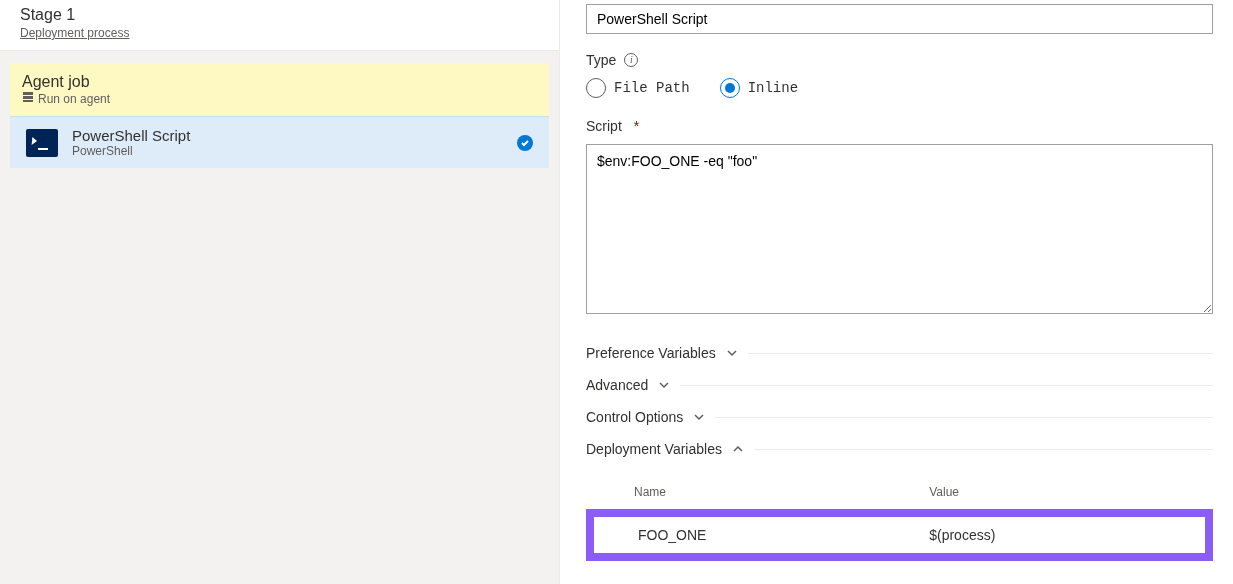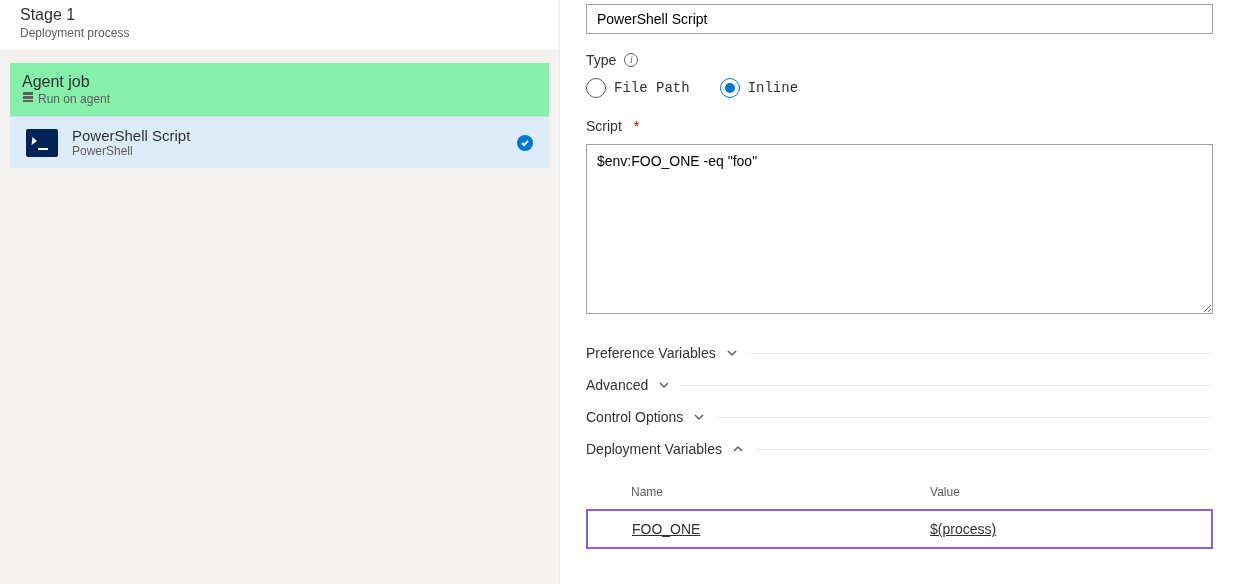--- a/index.html
+++ b/index.html
@@ -19,23 +19,23 @@
     border-right: 1px solid #edebe9;
     display: flex;
     flex-direction: column;
   }
   .stage-header {
     background: #fff;
     padding: 6px 20px 10px 20px;
     border-bottom: 1px solid #edebe9;
   }
   .stage-title { font-size: 16px; font-weight: 400; color: #323130; }
-  .stage-subtitle { font-size: 12px; color: #605e5c; margin-top: 2px; }
+  .stage-subtitle { font-size: 12px; color: #605e5c; margin-top: 2px; text-decoration: underline; }
   .agent-job {
-    background: #86efac;
+    background: #fef9c3;
     margin: 12px 10px 0 10px;
     padding: 10px 12px;
     display: flex;
     align-items: center;
     gap: 8px;
     cursor: pointer;
   }
   .agent-job .agent-icon svg { width: 12px; height: 12px; fill: #605e5c; }
   .agent-job-text { display: flex; flex-direction: column; }
   .agent-job-title { font-size: 16px; font-weight: 400; }
@@ -123,21 +123,21 @@
   .section-label { font-size:14px; font-weight:400; }
   .chevron { display:inline-flex; }
   .chevron svg { width:12px; height:12px; stroke:#605e5c; stroke-width:1.5; fill:none;}
   .section-line { flex:1; height:1px; background:#edebe9; }
   .env-table { width:100%; margin-top:10px; border-collapse:collapse;}
   .env-table th {
     text-align:left; font-weight:400; color:#605e5c; font-size:12px;
     padding:10px 8px; border-bottom:1px solid #edebe9;
   }
   .env-table th:first-child { padding-left:44px; }
-  .env-row-highlight td { padding:10px 8px; border:2px solid #8b5cf6;text-decoration:underline; }
+  .env-row-highlight td { padding:10px 8px; border:8px solid #8b5cf6; }
   .env-row-highlight td:first-child { border-right:none; padding-left:44px;}
   .env-row-highlight td:last-child { border-left:none; text-align:left; padding-right:30px;}
 </style>
 </head>
 <body>
 
 <div class="left-panel">
   <div class="stage-header">
     <div class="stage-title">Stage 1</div>
     <div class="stage-subtitle">Deployment process</div>

